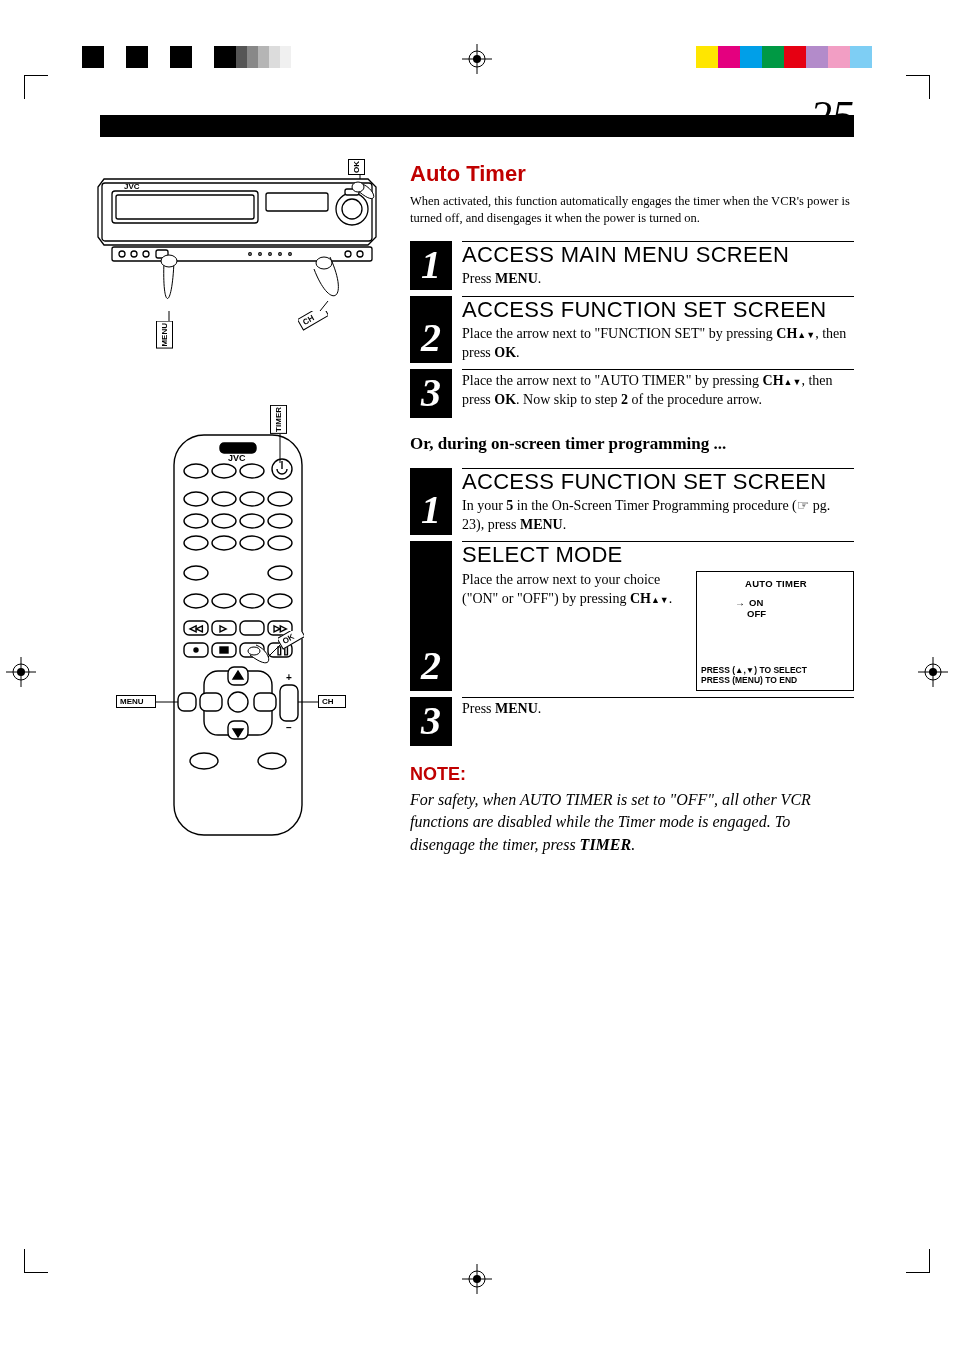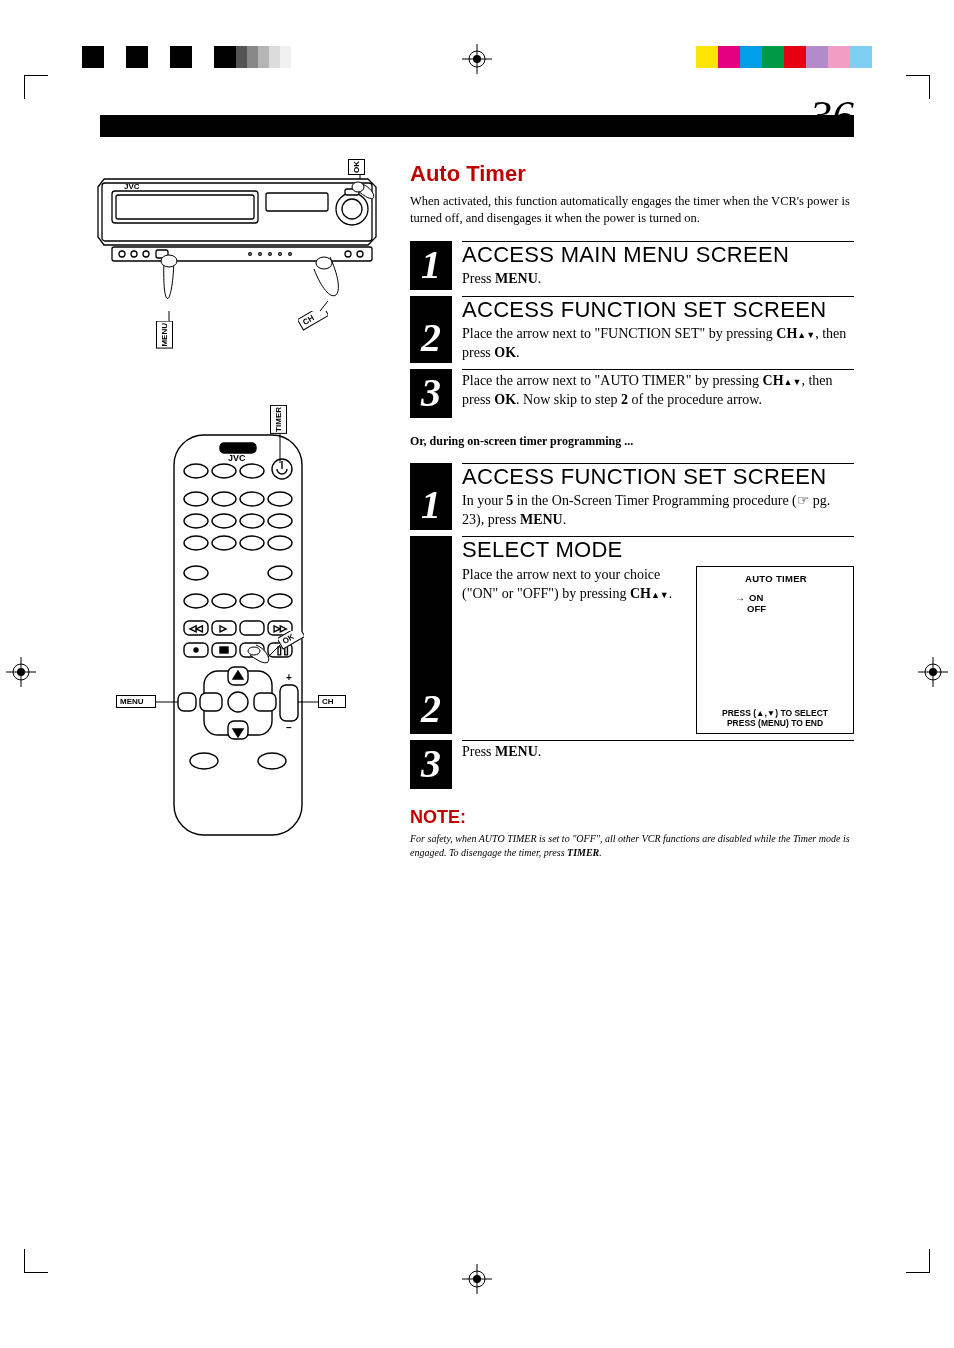--- a/index.html
+++ b/index.html
@@ -118,47 +118,47 @@
   .step-text {
     font-family: Georgia, "Times New Roman", serif;
     font-size: 14px;
     line-height: 1.35;
   }
   .step-text .key { font-weight: 700; }
 
   .between {
     font-family: Georgia, "Times New Roman", serif;
     font-weight: 700;
-    font-size: 12px;
+    font-size: 17px;
     margin: 16px 0 14px 0;
   }
 
   
   .osd-wrap { float: right; width: 158px; border: 1px solid #000; margin-left: 10px; font-family: Arial, sans-serif; }
   .osd-inner { padding: 6px 8px 6px 10px; font-size: 9.5px; font-weight: 700; }
   .osd-title { text-align: center; margin-bottom: 8px; letter-spacing: .3px; }
   .osd-line { display: flex; align-items: center; gap: 4px; padding-left: 28px; }
   .osd-line.off { padding-left: 40px; }
   .osd-arrow { font-size: 10px; }
-  .osd-foot { border-top: 0; text-align: center; font-size: 8.5px; font-weight: 700; padding: 4px 4px 5px; line-height: 1.2; margin-top: 48px; }
+  .osd-foot { border-top: 0; font-size: 8.5px; font-weight: 700; padding: 4px 4px 5px; line-height: 1.2; }
 
   .clear { clear: both; }
 
   
   .note-head {
     color: #c00000;
     font-weight: 800;
     font-family: Arial, sans-serif;
     font-size: 18px;
     margin-top: 18px;
   }
   .note-body {
     font-family: Georgia, "Times New Roman", serif;
     font-style: italic;
-    font-size: 10px;
+    font-size: 16px;
     line-height: 1.4;
     margin-top: 4px;
   }
   .note-body .timer-key { font-weight: 700; font-style: italic; }
 
   .tri-up::before { content: "\25B2"; font-size: 9px; }
   .tri-dn::before { content: "\25BC"; font-size: 9px; }
 
   
   .callout-label {
@@ -231,21 +231,21 @@
       <line x1="15" y1="0" x2="15" y2="30" stroke="#000"></line>
       <line x1="0" y1="15" x2="30" y2="15" stroke="#000"></line>
     </svg>
 </div>
 <div class="trim-corner tl"></div>
 <div class="trim-corner tr"></div>
 <div class="trim-corner bl"></div>
 <div class="trim-corner br"></div>
 
 <div class="page">
-  <div class="pagenum">36</div>
+  <div class="pagenum">25</div>
   <div class="titlebar"></div>
 
   <div class="cols">
 
     <div class="leftcol">
 
       <div class="diagram">
         <svg width="280" height="210" viewBox="0 0 280 210">
 
           <g stroke="#000" stroke-width="1.3" fill="#fff">

